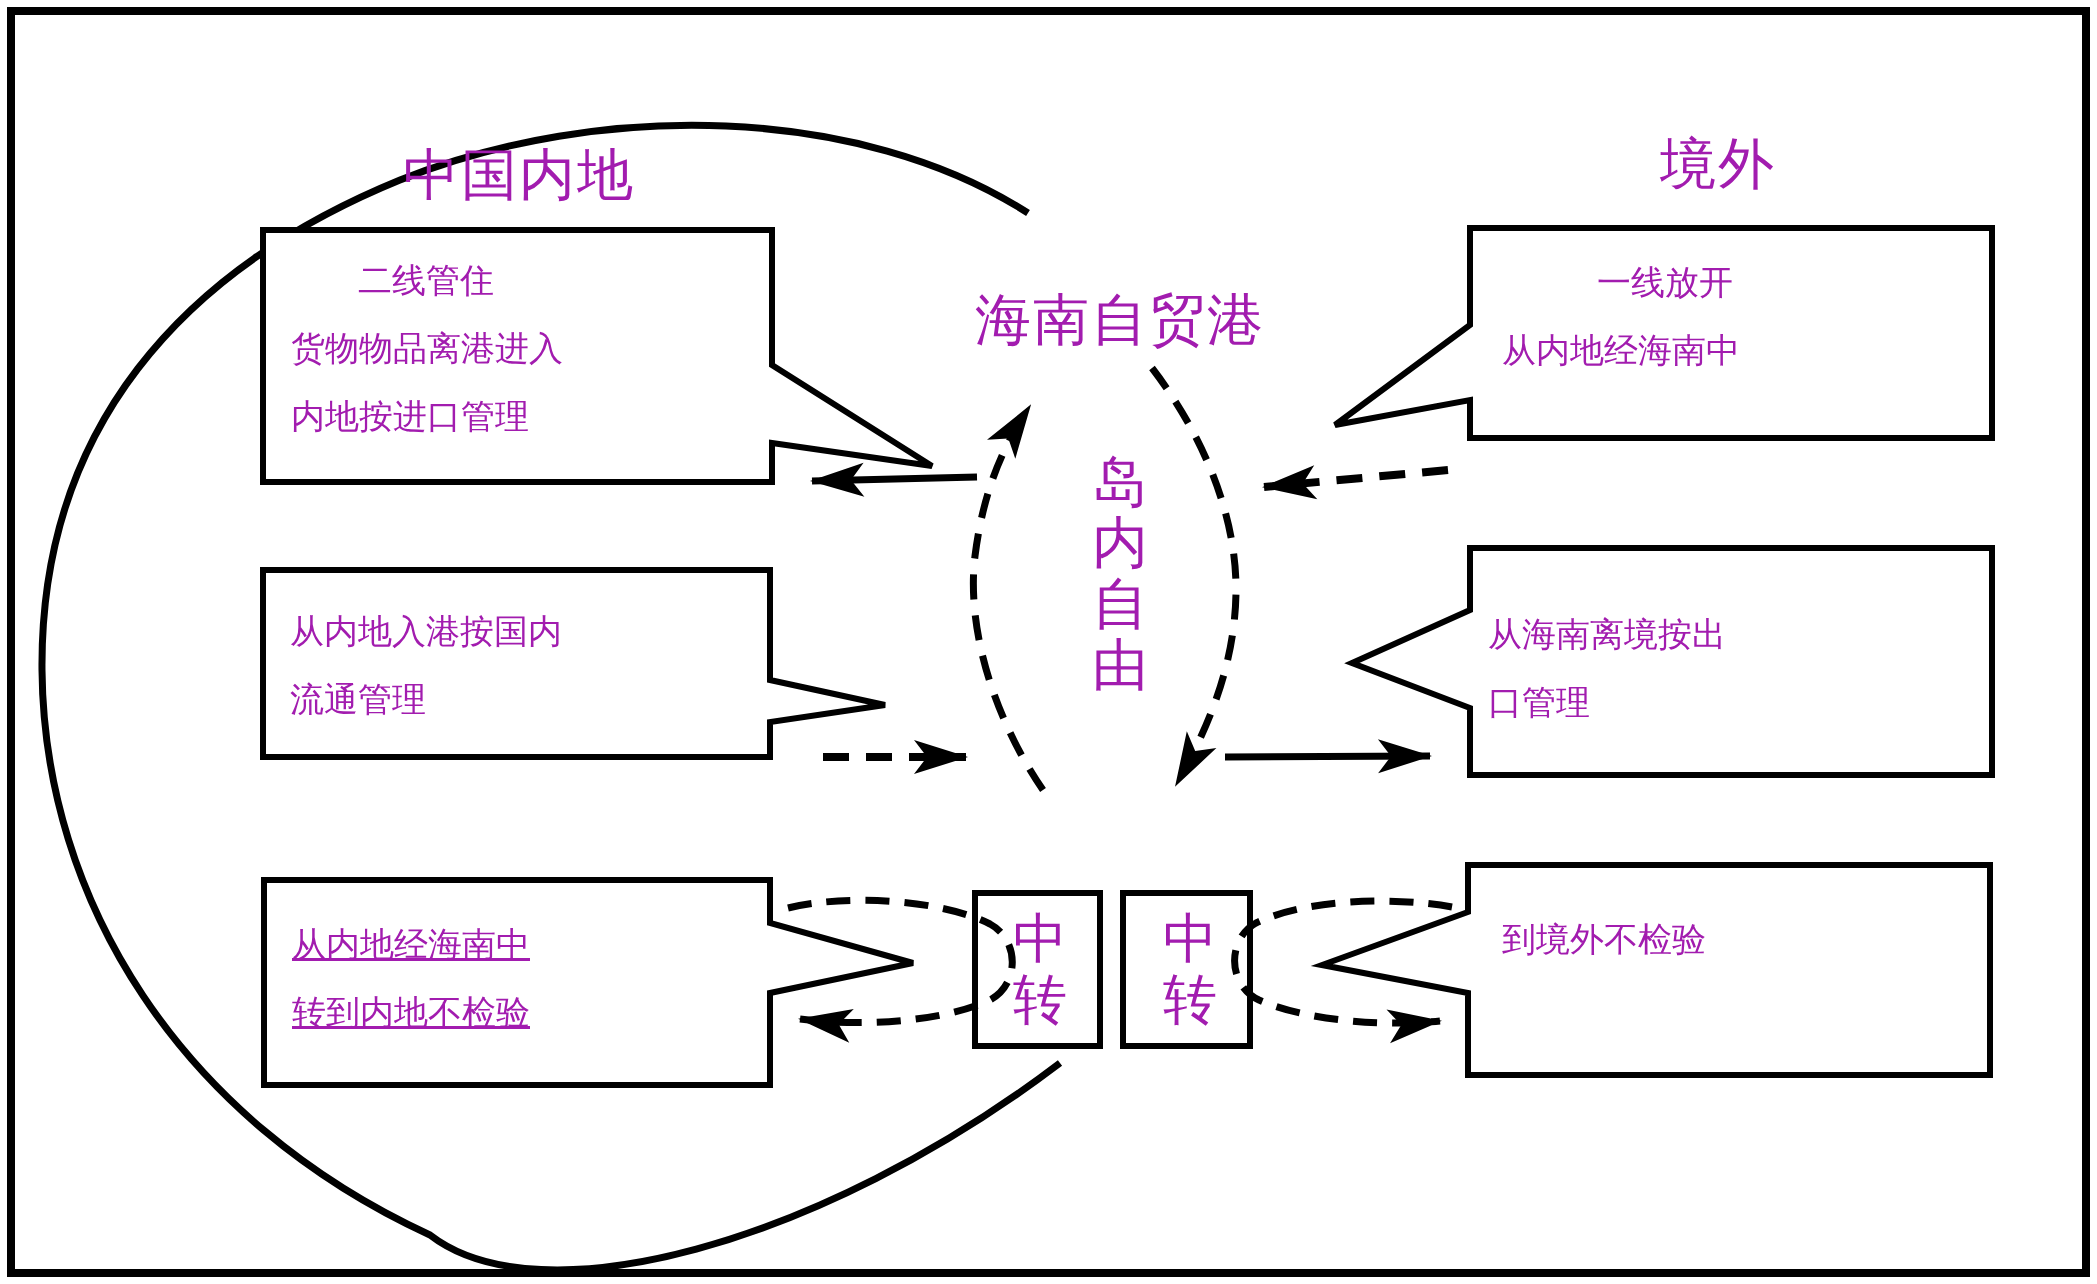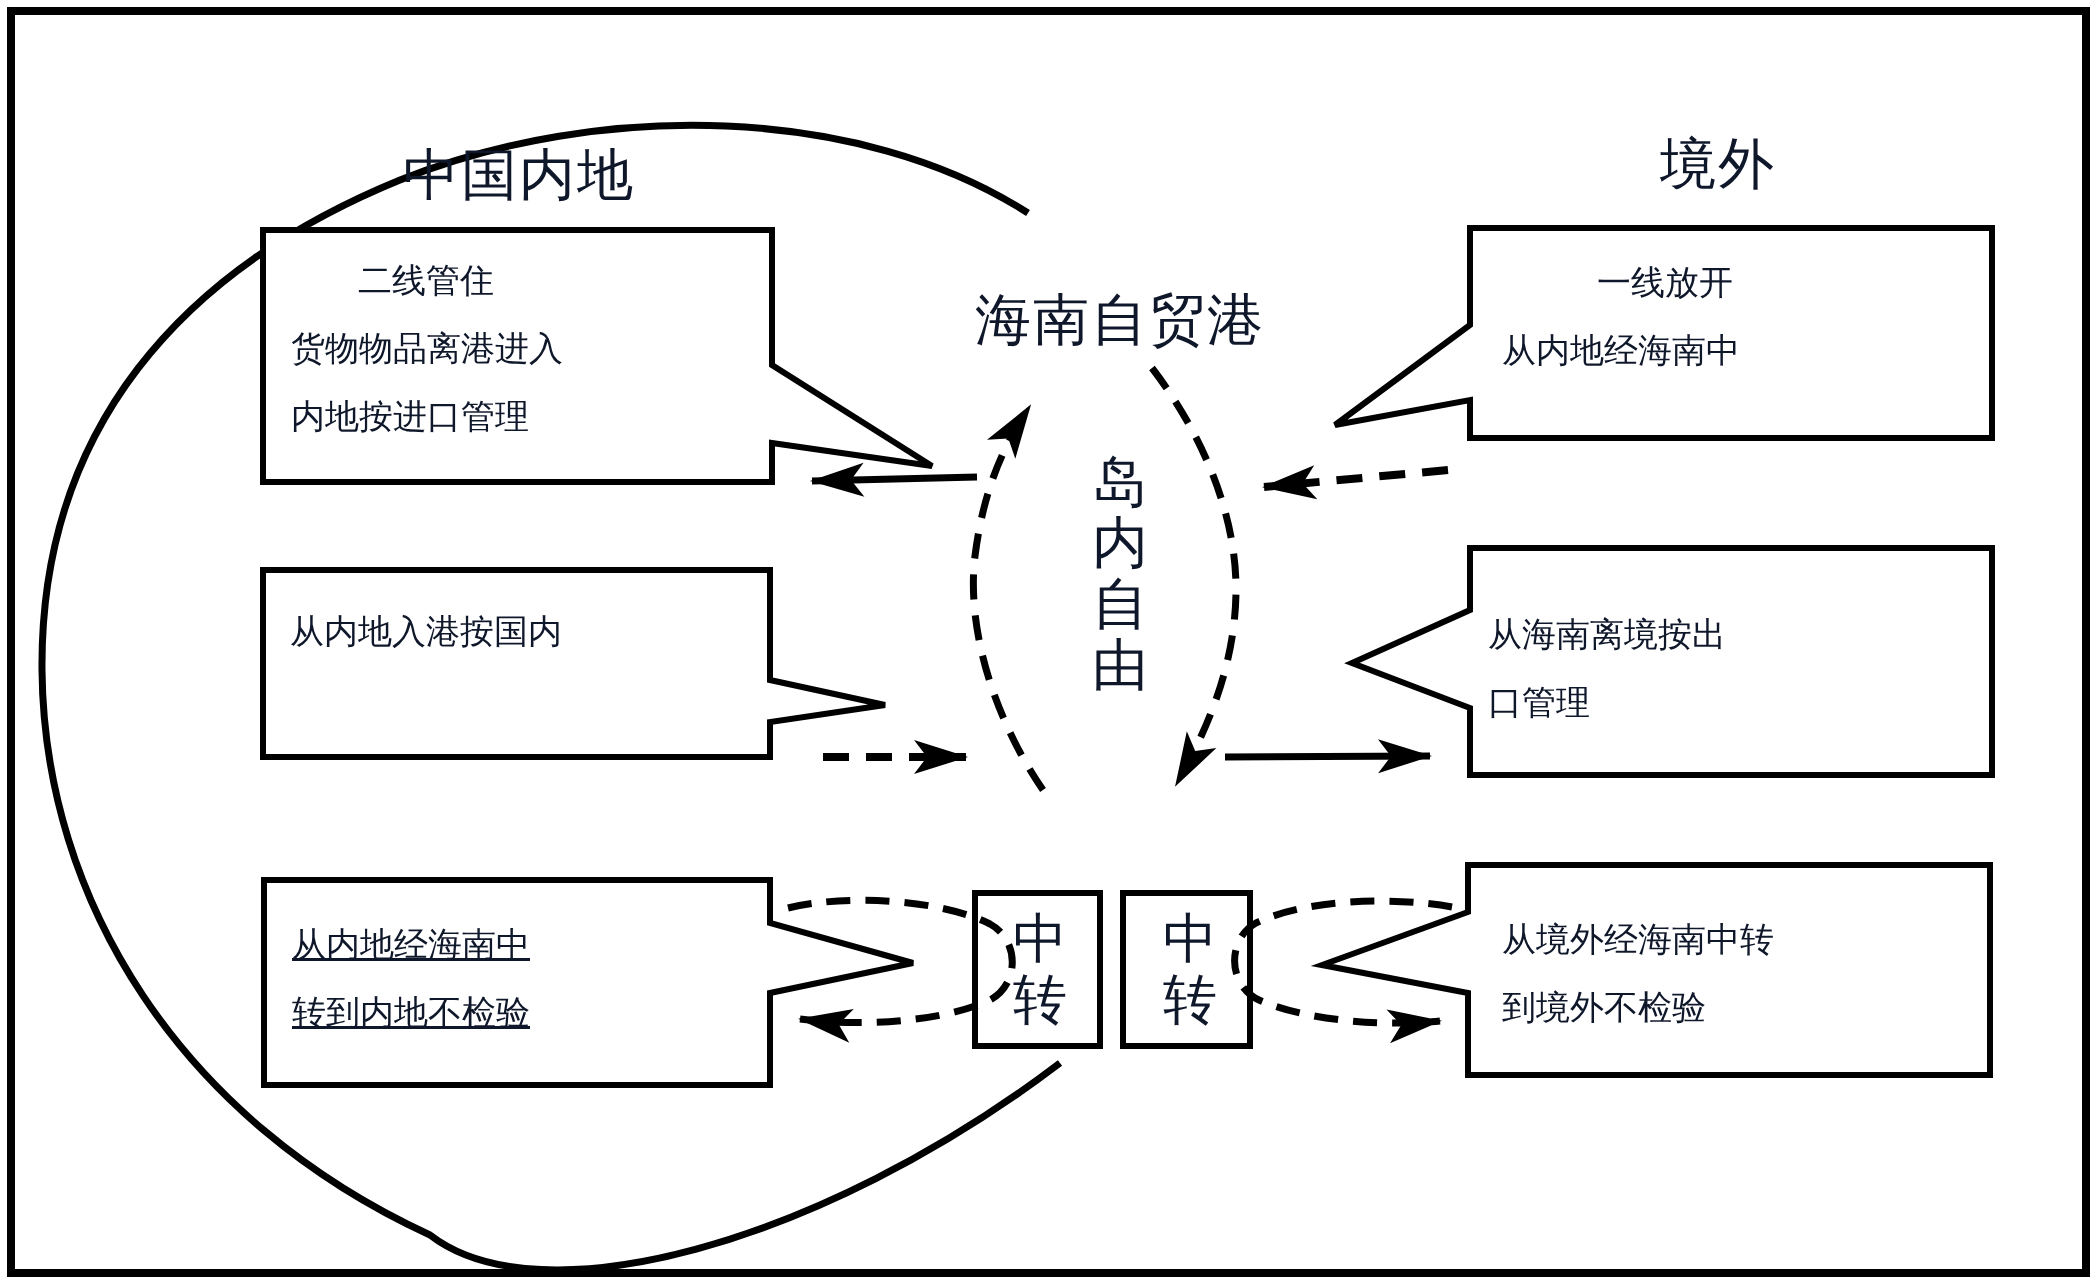--- a/index.html
+++ b/index.html
@@ -1,21 +1,21 @@
 <!DOCTYPE html>
 <html><head>
 <meta charset="utf-8">
 <style>
   html,body{margin:0;padding:0;background:#e8e8e8;}
   .canvas{
     position:relative;
     width:2097px;height:1284px;
     background:#ffffff;
     font-family:"Liberation Serif","DejaVu Serif",serif;
-    color:#0f172a;
+    color:#a21caf;
     overflow:hidden;
   }
   .canvas svg{position:absolute;left:0;top:0;width:100%;height:100%;}
   .lbl{position:absolute;transform:translate(-50%,-50%);font-size:56px;white-space:nowrap;letter-spacing:2px;}
   .boxtext{position:absolute;font-size:34px;line-height:68px;white-space:nowrap;}
   .boxtext .indent1{padding-left:67px;}
   .boxtext .indent2{padding-left:95px;}
   .vtext{position:absolute;font-size:54px;width:58px;line-height:61px;word-break:break-all;text-align:right;}
   .vtext.tall{font-size:56px;}
 </style>
@@ -79,33 +79,33 @@
     <div>内地按进口管理</div>
   </div>
 
   <div class="boxtext" style="left:1502px;top:249px;">
     <div class="indent2">一线放开</div>
     <div>从内地经海南中</div>
   </div>
 
   <div class="boxtext" style="left:290px;top:598px;">
     <div>从内地入港按国内</div>
+    <div>流通管理</div>
   </div>
 
   <div class="boxtext" style="left:1488px;top:601px;">
     <div>从海南离境按出</div>
     <div>口管理</div>
   </div>
 
   <div class="boxtext" style="left:292px;top:911px;text-decoration:underline;">
     <div>从内地经海南中</div>
     <div>转到内地不检验</div>
   </div>
 
   <div class="boxtext" style="left:1502px;top:906px;">
-    <div>从境外经海南中转</div>
     <div>到境外不检验</div>
   </div>
 
   <div class="vtext" style="left:1009px;top:909px;">中转</div>
   <div class="vtext" style="left:1159px;top:909px;">中转</div>
 
 </div>
 
 </body></html>

